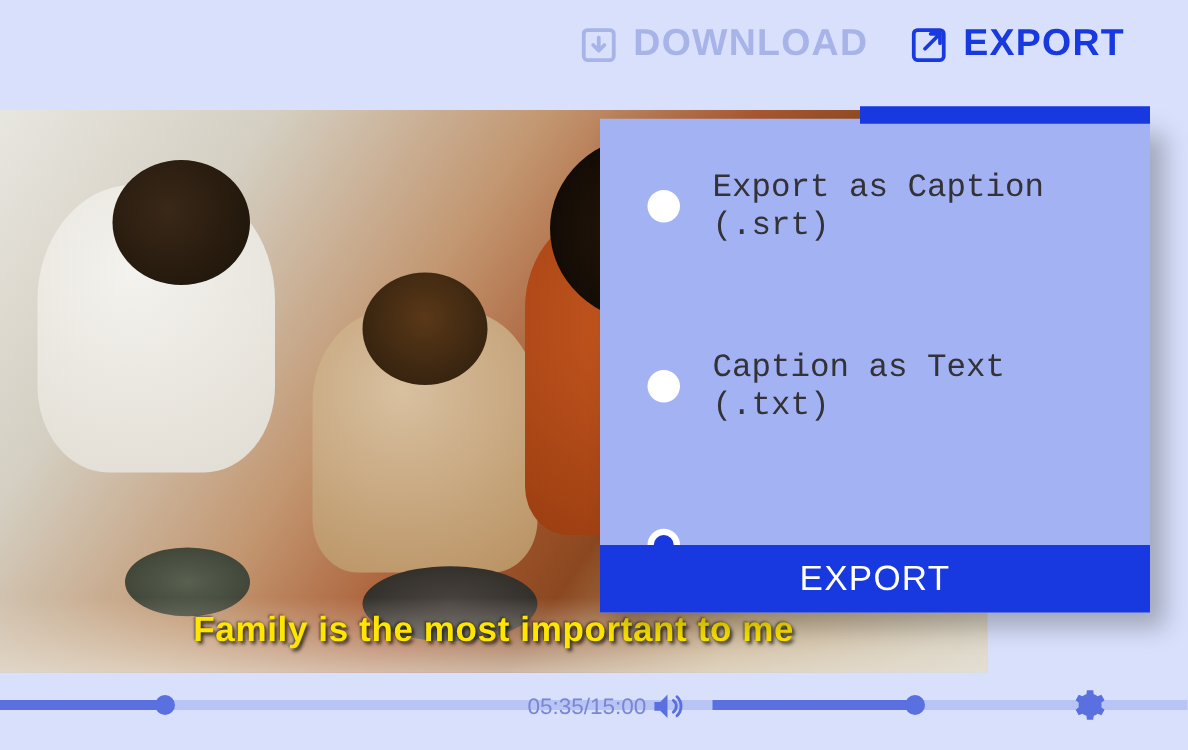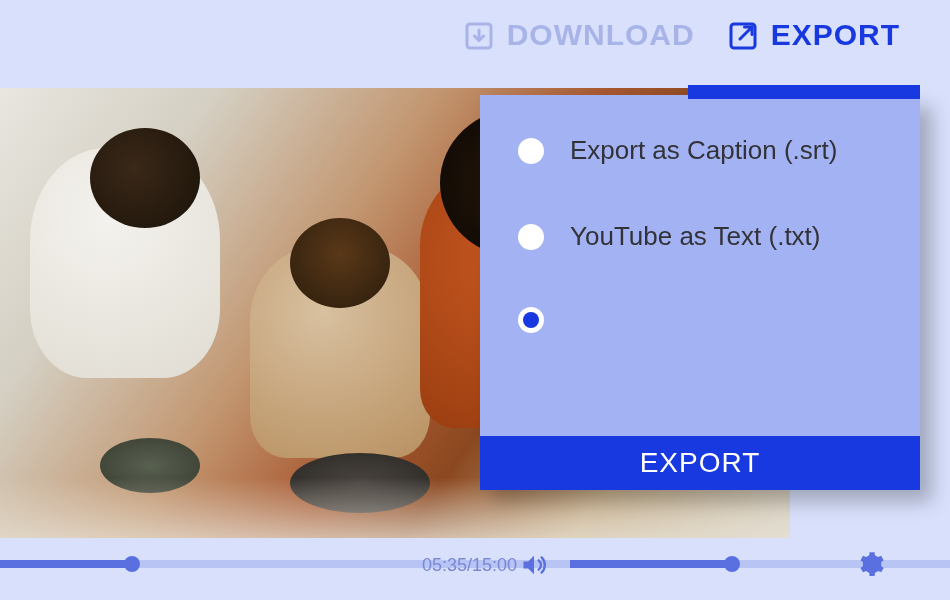--- a/index.html
+++ b/index.html
@@ -73,21 +73,22 @@
   top: -10px;
   right: 0;
   width: 232px;
   height: 14px;
   background: #1838e0;
 }
 .export-options {
   padding: 40px 38px 0 38px;
   display: flex;
   flex-direction: column;
-  gap: 55px;
+  gap: 84px;
+  font-family: Liberation Mono, monospace;
 }
 .export-option {
   display: flex;
   align-items: center;
   gap: 26px;
   cursor: pointer;
 }
 .radio {
   width: 26px;
   height: 26px;
@@ -234,32 +235,33 @@
     <div class="scene-block" style="left:30px;top:60px;width:190px;height:230px;background:radial-gradient(circle at 40% 30%, #f4f2ee, #e0dcd2);border-radius:40% 40% 30% 30%"></div>
     <div class="scene-block" style="left:90px;top:40px;width:110px;height:100px;background:radial-gradient(circle at 40% 40%, #3a2818, #1a1208);"></div>
     <div class="scene-block" style="left:250px;top:160px;width:180px;height:210px;background:radial-gradient(circle at 40% 30%, #d8c0a0, #b89060);border-radius:35% 35% 20% 20%"></div>
     <div class="scene-block" style="left:290px;top:130px;width:100px;height:90px;background:radial-gradient(circle at 50% 40%, #5a3818, #2a1c0c);"></div>
     <div class="scene-block" style="left:420px;top:80px;width:230px;height:260px;background:radial-gradient(circle at 45% 35%, #c85820, #983c10);border-radius:30% 30% 15% 15%"></div>
     <div class="scene-block" style="left:440px;top:20px;width:160px;height:150px;background:radial-gradient(circle at 50% 50%, #2a1a0a, #0a0604);"></div>
     <div class="scene-block" style="left:100px;top:350px;width:100px;height:55px;background:radial-gradient(ellipse, #586050, #383c30);border-radius:50%"></div>
     <div class="scene-block" style="left:290px;top:365px;width:140px;height:60px;background:radial-gradient(ellipse, #4a4440, #2a2824);border-radius:50%"></div>
     <div class="scene-block" style="left:0;top:390px;width:790px;height:70px;background:linear-gradient(180deg, rgba(240,236,228,0.0), rgba(232,226,214,0.85));border-radius:0"></div>
   </div>
+  <div class="caption">Family is the most important to me</div>
 </div>
 
 <div class="export-panel">
   <div class="export-accent"></div>
   <div class="export-options">
     <div class="export-option">
       <div class="radio"></div>
       <div class="option-label">Export as Caption (.srt)</div>
     </div>
     <div class="export-option">
       <div class="radio"></div>
-      <div class="option-label">YouTube as  Text (.txt)</div>
+      <div class="option-label">Caption as  Text (.txt)</div>
     </div>
     <div class="export-option">
       <div class="radio selected"></div>
     </div>
   </div>
   <div class="export-button">EXPORT</div>
 </div>
 
 <div class="player-bar">
   <div class="progress-track"></div>

